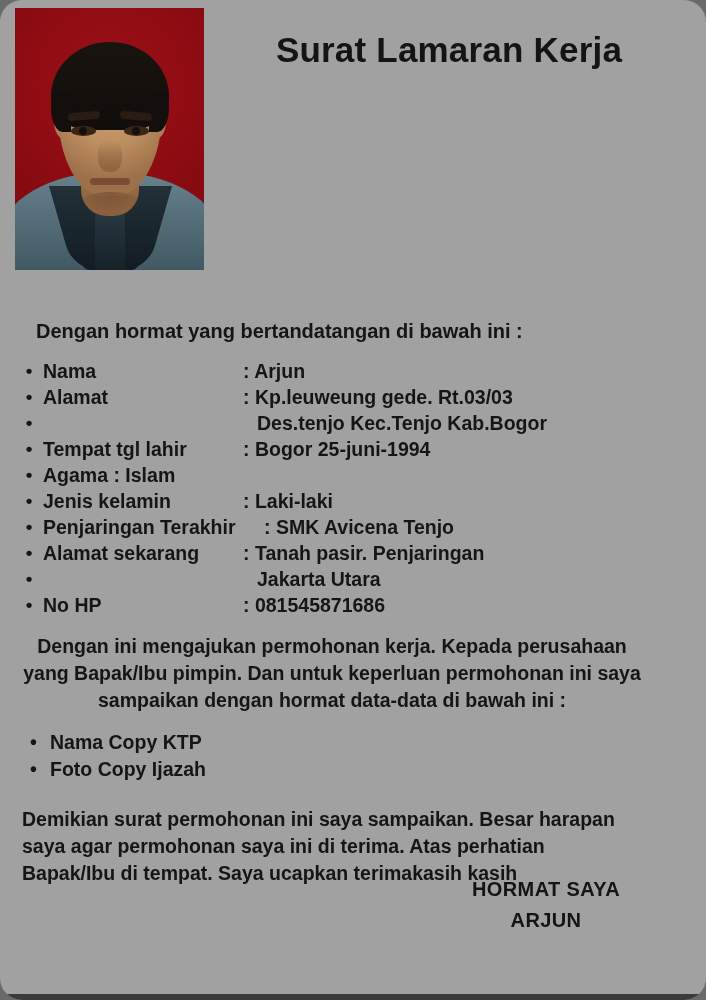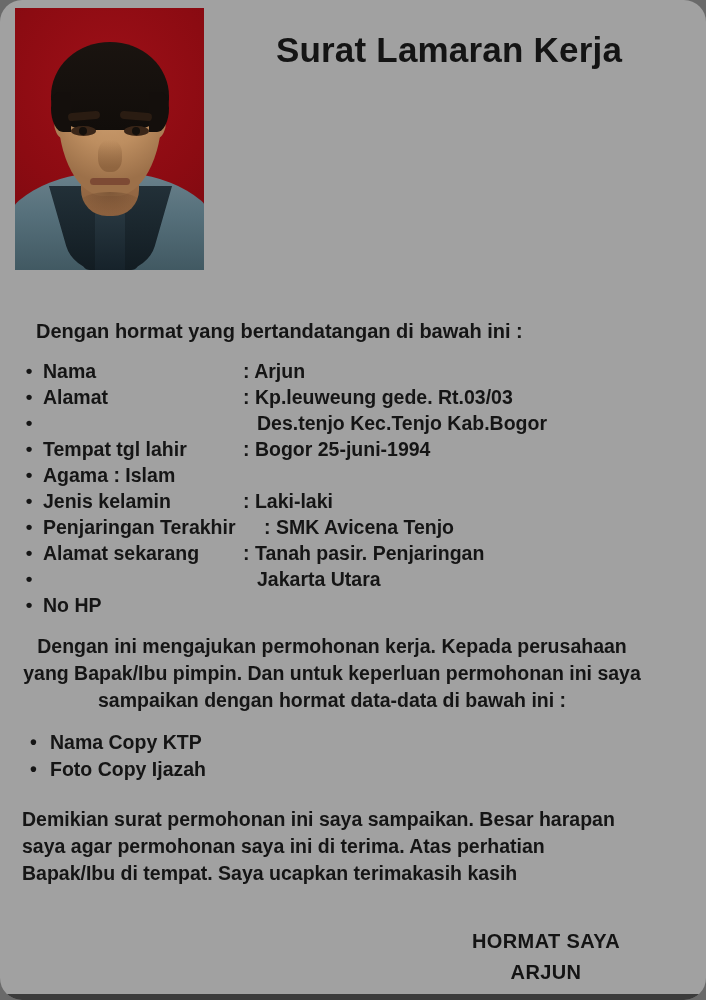--- a/index.html
+++ b/index.html
@@ -319,21 +319,21 @@
   .doc-list .bullet2 {
     position: absolute;
     left: 2px;
     top: 0;
     line-height: 27px;
   }
 
   .sign {
     position: absolute;
     left: 436px;
-    top: 926px;
+    top: 874px;
     width: 220px;
     text-align: center;
     font-size: 20px;
     font-weight: bold;
     line-height: 31px;
     letter-spacing: .4px;
     color: #141414;
   }
   .sign .ln { display: block; }
 </style>
@@ -421,20 +421,21 @@
 
     <div class="drow">
       <span class="bullet">•</span>
       <span class="dlabel"></span>
       <span class="dval indent"><span></span><span>Jakarta Utara</span></span>
     </div>
 
     <div class="drow">
       <span class="bullet">•</span>
       <span class="dlabel">No HP</span>
+      <span class="dval"><span>: </span><span>081545871686</span></span>
     </div>
 
   </div>
 
   <div class="para" id="para-1">Dengan ini mengajukan permohonan kerja. Kepada perusahaan yang Bapak/Ibu pimpin. Dan untuk keperluan permohonan ini saya sampaikan dengan hormat data-data di bawah ini :</div>
 
   <div class="doc-list">
     <div class="drow2">
       <span class="bullet2">•</span>
       <span>Nama Copy KTP</span>

